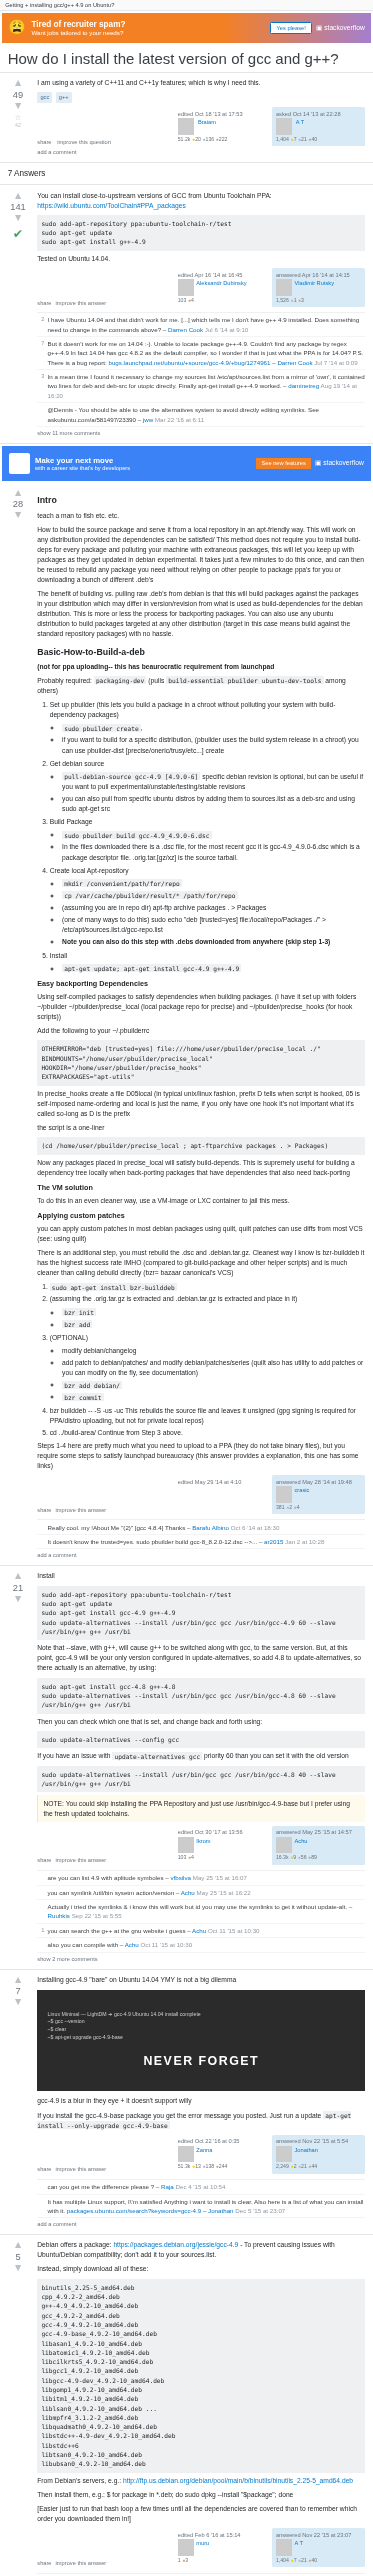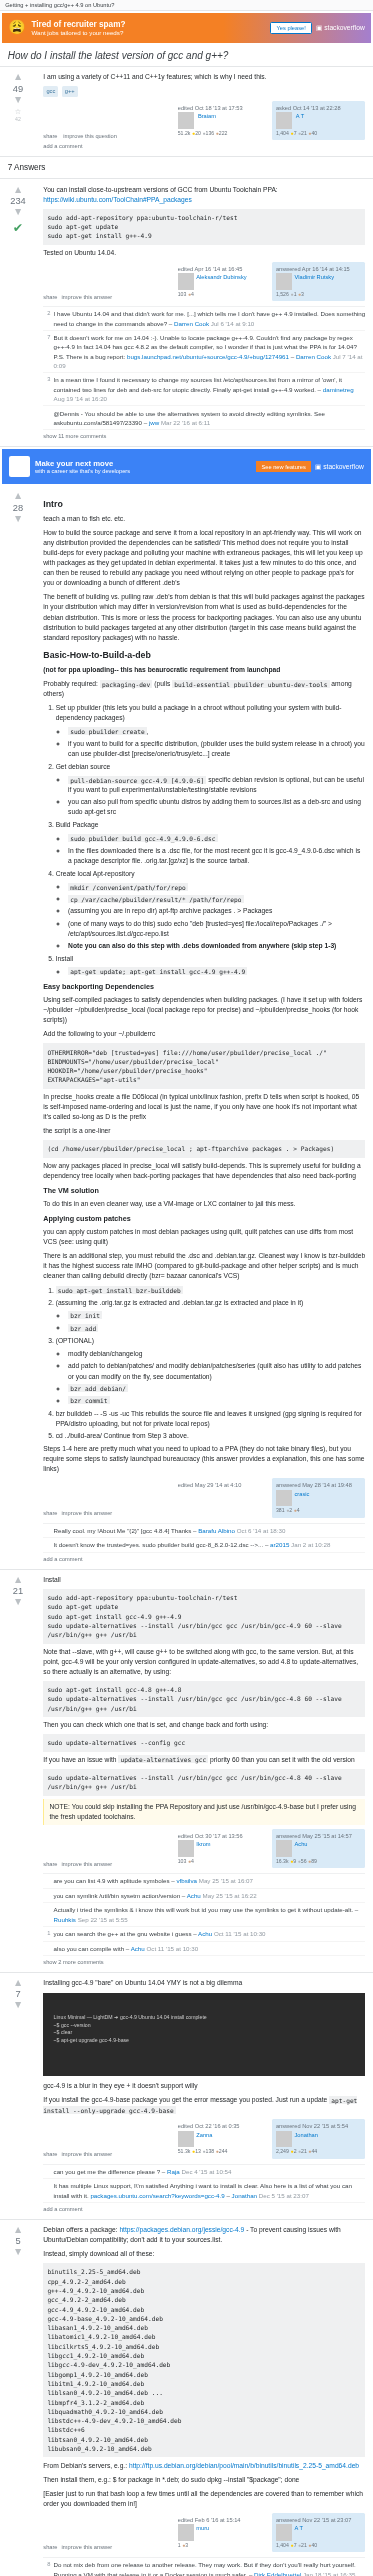--- a/index.html
+++ b/index.html
@@ -6,29 +6,29 @@
 body { font-family: Arial, Helvetica, sans-serif; font-size: 6.7px; color: #232629; background: #fff; width: 373px; }
 .topbar { background: #fafafb; border-bottom: 0.5px solid #e4e6e8; padding: 2.1px 5.2px; font-size: 5.7px; color: #3b4045; }
 .ad-banner { display: flex; align-items: center; padding: 6.2px; background: linear-gradient(90deg, #f48024, #f48024 60%, #a47fce); color: #fff; margin: 2.1px; }
 .ad-banner .emoji { font-size: 14.4px; margin-right: 5.2px; }
 .ad-text { flex: 1; }
 .ad-title { font-size: 8.2px; font-weight: bold; }
 .ad-sub { font-size: 6.2px; }
 .ad-btn { background: #fff; color: #0077cc; padding: 2.1px 5.2px; border-radius: 1.5px; font-size: 5.7px; border: 0.5px solid #0077cc; }
 .so-logo { font-size: 6.7px; color: #fff; margin-left: 4.1px; }
 .question-header { padding: 5.2px 7.7px; border-bottom: 0.5px solid #e4e6e8; }
-.question-header h1 { font-size: 10px; font-weight: normal; color: #3b4045; font-style: italic; }
+.question-header h1 { font-size: 15px; font-weight: normal; color: #3b4045; }
 .post { display: flex; padding: 5.2px 7.7px; border-bottom: 0.5px solid #e4e6e8; }
 .vote-cell { width: 20.6px; text-align: center; color: #bbc0c4; }
 .vote-cell .arrow-up, .vote-cell .arrow-down { cursor: pointer; font-size: 10.3px; line-height: 1; }
 .vote-cell .count { font-size: 9.3px; color: #6a737c; margin: 1px 0; }
 .vote-cell .star { font-size: 7.2px; margin-top: 2.1px; }
 .vote-cell .star-count { font-size: 5.2px; }
 .vote-cell .accepted { color: #45a163; font-size: 12.4px; margin-top: 3.1px; }
-.post-body { flex: 1; margin-left: 15px; font-size: 6.7px; line-height: 1.5; }
+.post-body { flex: 1; margin-left: 9px; font-size: 6.7px; line-height: 1.5; }
 .post-body p { margin-bottom: 4.1px; }
 .post-body code { background: #eff0f1; padding: 0.5px 2.1px; font-family: Consolas, monospace; font-size: 6.2px; }
 .post-body pre { background: #eff0f1; padding: 4.1px; font-family: Consolas, monospace; font-size: 6.2px; overflow-x: auto; margin: 3.1px 0; white-space: pre-wrap; }
 .post-body h2 { font-size: 8.8px; font-weight: bold; margin: 6.2px 0 3.1px; }
 .post-body h3 { font-size: 7.2px; font-weight: bold; margin: 5.2px 0 2.1px; }
 .post-body ul, .post-body ol { margin: 3.1px 0 3.1px 12.4px; }
 .post-body li { margin-bottom: 2.1px; }
 .post-body a { color: #0077cc; text-decoration: none; }
 .post-body blockquote { border-left: 1.5px solid #ffeb8e; background: #fffbec; padding: 3.1px 5.2px; margin: 3.1px 0; }
 .tags { margin: 4.1px 0; }
@@ -117,21 +117,21 @@
     </div>
     <div class="add-comment">add a comment</div>
   </div>
 </div>
 
 <div class="answers-header">7 Answers</div>
 
 <div class="post">
   <div class="vote-cell">
     <div class="arrow-up">▲</div>
-    <div class="count">234</div>
+    <div class="count">141</div>
     <div class="arrow-down">▼</div>
     <div class="accepted">✔</div>
   </div>
   <div class="post-body">
     <p><span>You can install close-to-upstream versions of GCC from Ubuntu Toolchain PPA:</span> <a>https://wiki.ubuntu.com/ToolChain#PPA_packages</a></p>
     <pre>sudo add-apt-repository ppa:ubuntu-toolchain-r/test
 sudo apt-get update
 sudo apt-get install g++-4.9</pre>
     <p>Tested on Ubuntu 14.04.</p>
     <div class="post-menu">
@@ -327,20 +327,21 @@
 <div class="post">
   <div class="vote-cell">
       <div class="arrow-up">▲</div>
       <div class="count">7</div>
       <div class="arrow-down">▼</div>
     </div>
   <div class="post-body">
     <p>Installing gcc-4.9 "bare" on Ubuntu 14.04 YMY is not a big dilemma</p>
     <div class="img-placeholder">
       <div style="font-size:5.2px;text-align:left;color:#ccc;margin-bottom:10.3px">Linux Minimal — LightDM ➜ gcc-4.9 Ubuntu 14.04 install complete<br>~$ gcc --version<br>~$ clear<br>~$ apt-get upgrade gcc-4.9-base</div>
+      <div class="nf">NEVER FORGET</div>
     </div>
     <p>gcc-4.9 is a blur in they eye + it doesn't support willy</p>
     <p><span>If you install the gcc-4.9-base package you get the error message you posted. Just run a update </span><code>apt-get install --only-upgrade gcc-4.9-base</code></p>
     <div class="post-menu">
       <div><a>share</a><a>improve this answer</a></div>
       <div class="user-cards-row">
         <div class="user-card edited"><div class="action">edited Oct 22 '16 at 0:35</div><span class="avatar"></span><span class="uname">Zanna</span><br><span class="rep">51.3k</span> <span class="rep"><span class="badge-gold"></span><span>13</span> <span class="badge-silver"></span><span>138</span> <span class="badge-bronze"></span><span>244</span></span></div>
         <div class="user-card"><div class="action">answered Nov 22 '15 at 5:54</div><span class="avatar"></span><span class="uname">Jonathan</span><br><span class="rep">2,249</span> <span class="rep"><span class="badge-gold"></span><span>2</span> <span class="badge-silver"></span><span>21</span> <span class="badge-bronze"></span><span>44</span></span></div>
       </div>
     </div>

